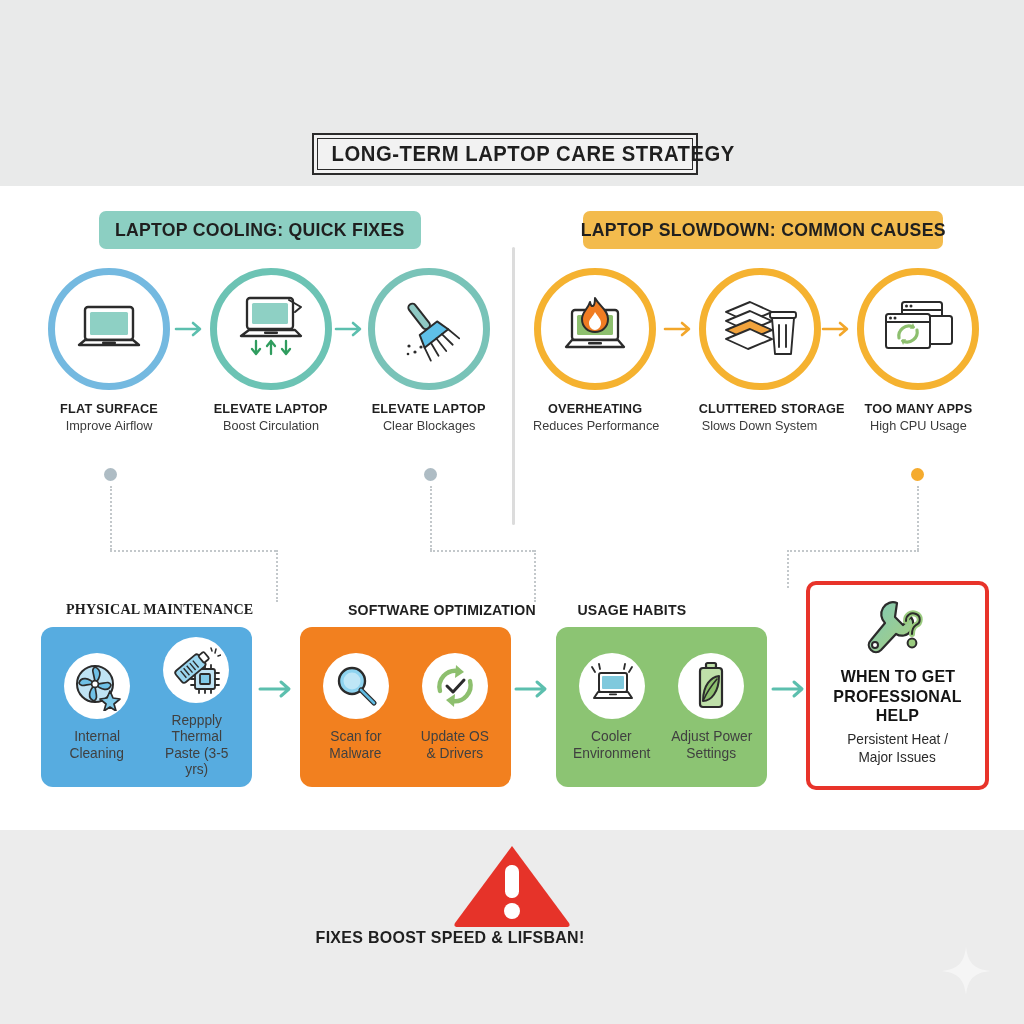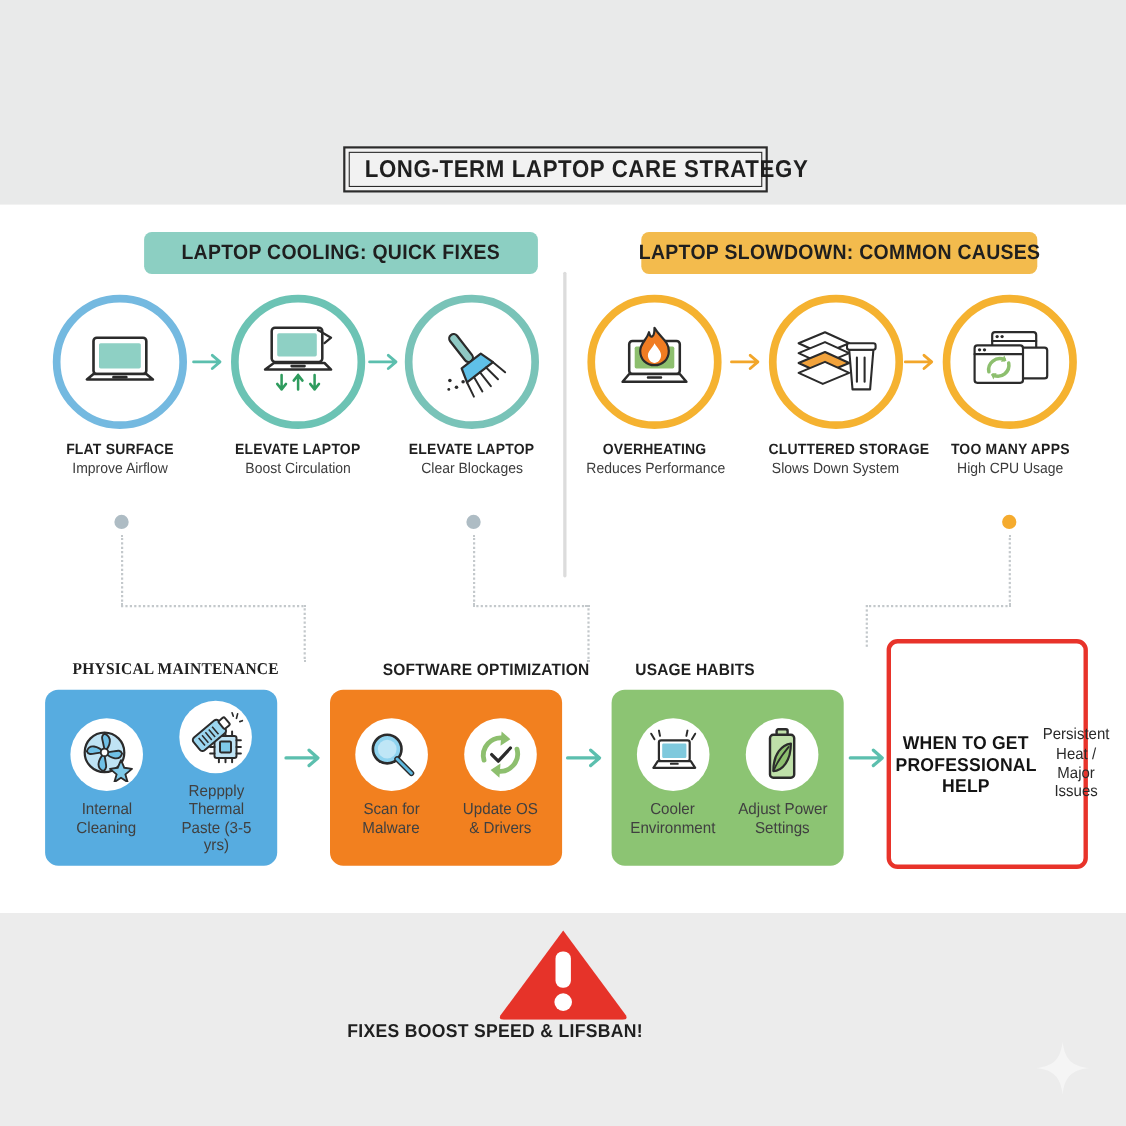--- a/index.html
+++ b/index.html
@@ -37,21 +37,21 @@
   }
 
   
   .pill {
     position: absolute; height: 38px; border-radius: 7px;
     display: flex; align-items: center; justify-content: center;
     font-weight: bold; font-size: 19px; color: #1f1f1f; letter-spacing: .3px;
     white-space: nowrap;
   }
   .pill span { transform: scaleX(.93); display: inline-block; }
-  #pill-cooling  { left: 99px;  top: 211px; width: 358px; background: #8ccfc2; margin-left: 32px; }
+  #pill-cooling  { left: 99px;  top: 211px; width: 322px; background: #8ccfc2; }
   #pill-slowdown { left: 583px; top: 211px; width: 360px; background: #f3bb4d; }
 
   
   .divider {
     position: absolute; left: 512px; top: 247px; width: 3px; height: 278px;
     background: #dcdcdc; border-radius: 2px;
   }
 
   
   .node { position: absolute; width: 132px; text-align: center; }
@@ -138,21 +138,21 @@
 
   .arrow-md { position: absolute; width: 40px; height: 22px; display: flex; align-items: center; }
   #arrm1 { left: 258px; top: 678px; }
   #arrm2 { left: 514px; top: 678px; }
   #arrm3 { left: 771px; top: 678px; }
 
   
   #help-box {
     position: absolute; left: 806px; top: 581px; width: 183px; height: 209px;
     border: 4px solid #e8332a; border-radius: 10px; background: #ffffff;
-    display: flex; flex-direction: row; align-items: center;
+    display: flex; flex-direction: column; align-items: center;
     padding-top: 14px;
   }
   .help-t1 {
     margin-top: 6px; font-weight: bold; font-size: 17px; color: #141414;
     text-align: center; line-height: 1.16; letter-spacing: .2px;
   }
   .help-t2 {
     margin-top: 5px; font-size: 14.5px; color: #2a2a2a; text-align: center; line-height: 1.2;
   }
   .help-t1 span, .help-t2 span { display: inline-block; transform: scaleX(.94); }

